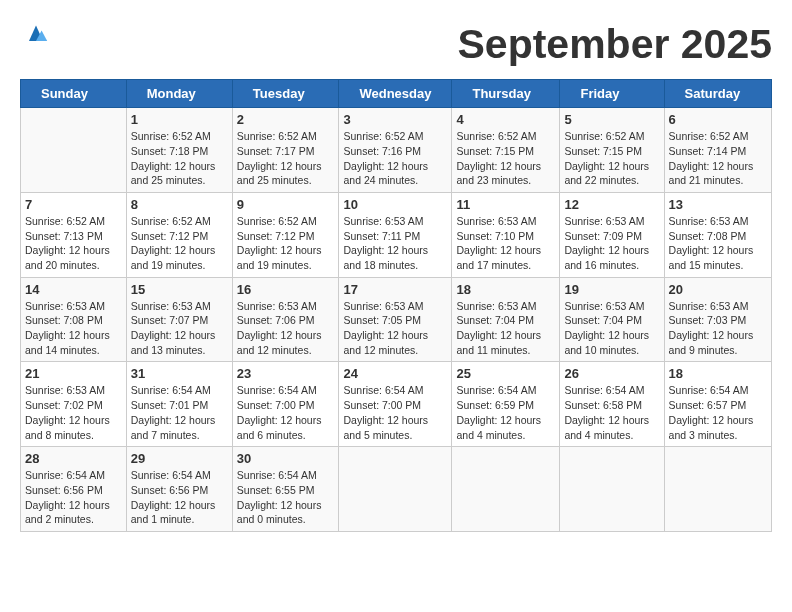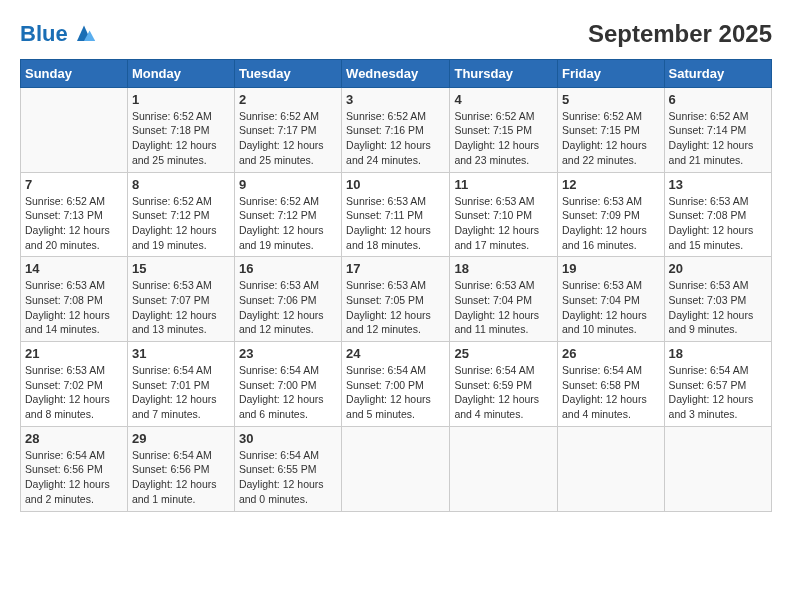--- a/index.html
+++ b/index.html
@@ -23,39 +23,39 @@
     }
     .logo-icon {
       width: 28px;
       height: 28px;
       margin-left: 2px;
     }
     .title-block {
       text-align: right;
     }
     .title-block h1 {
-      font-size: 24px;
+      font-size: 41px;
       font-weight: bold;
       color: #333;
       line-height: 1.2;
     }
     .title-block h2 {
       font-size: 16px;
       font-weight: normal;
       color: #555;
     }
     table {
       width: 100%;
       border-collapse: collapse;
       font-size: 11px;
     }
     thead tr th {
       background-color: #2a6cb5;
       color: #fff;
-      padding: 6px 4px;
+      padding: 6px 20px;
       text-align: left;
       font-size: 13px;
       font-weight: bold;
       border: 1px solid #1a5a9a;
     }
     tbody tr td {
       border: 1px solid #ccc;
       padding: 4px 4px;
       vertical-align: top;
       width: 110px;
@@ -77,21 +77,20 @@
     }
   </style>
 </head>
 <body>
 
 <div class="header">
   <div class="logo">
     <div>
       <div style="display:flex;align-items:center;">
         <div>
-          <div style="font-size:22px;font-weight:bold;color:#1a6eb5;line-height:1.1;">Blue</div>
         </div>
         <svg class="logo-icon" viewBox="0 0 40 40" xmlns="http://www.w3.org/2000/svg">
           <polygon points="10,30 20,8 30,30" fill="#1a6eb5"></polygon>
           <polygon points="20,30 28,15 36,30" fill="#5aaeee"></polygon>
         </svg>
       </div>
     </div>
   </div>
   <div class="title-block">
     <h1>September 2025</h1>

